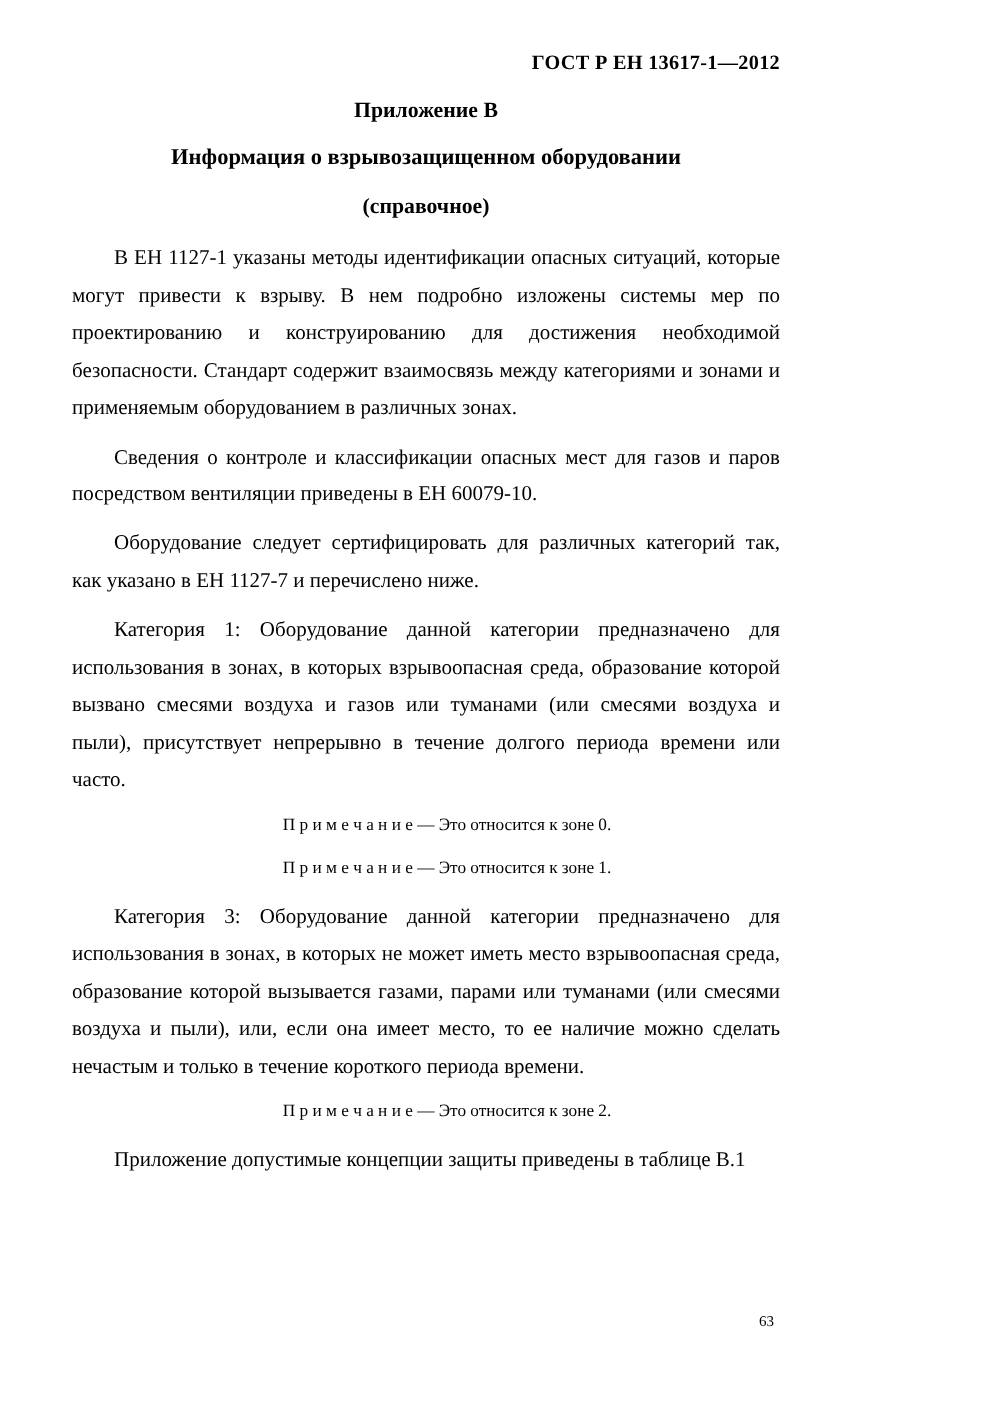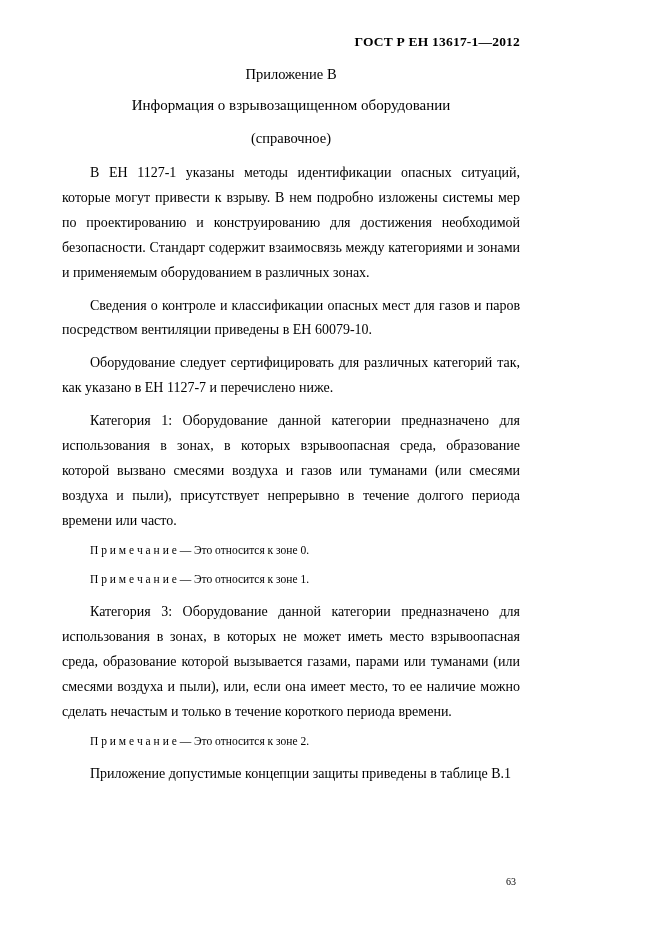--- a/index.html
+++ b/index.html
@@ -4,48 +4,48 @@
 <style>
   * { box-sizing: border-box; }
   html, body { margin: 0; padding: 0; background: #ffffff; }
   .page {
     position: relative;
     width: 564px;
     height: 935px;
     background: #ffffff;
     font-family: "Liberation Serif", "DejaVu Serif", serif;
     color: #000000;
-    padding: 34px 44px 0 62px;
+    padding: 34px 44px 0 48px;
     overflow: hidden;
   }
   .doc-header {
     text-align: right;
     font-weight: bold;
     font-size: 13.5px;
     letter-spacing: 0.2px;
     margin: 0 0 16px 0;
   }
   .heading {
     text-align: center;
-    font-weight: normal;
+    font-weight: bold;
     font-size: 14.5px;
     margin: 0 0 14px 0;
   }
   .heading.title { margin-bottom: 16px; font-size: 15px; }
   .body-p {
     font-size: 14px;
     line-height: 1.78;
     text-align: justify;
     text-indent: 28px;
     margin: 0 0 8px 0;
   }
   .note-p {
     font-size: 11.5px;
     line-height: 1.5;
-    text-align: left;
+    text-align: center;
     margin: 2px 0 12px 0;
     padding-left: 28px;
   }
   .page-number {
     position: absolute;
     right: 48px;
     bottom: 48px;
     font-size: 10px;
   }
 </style>

